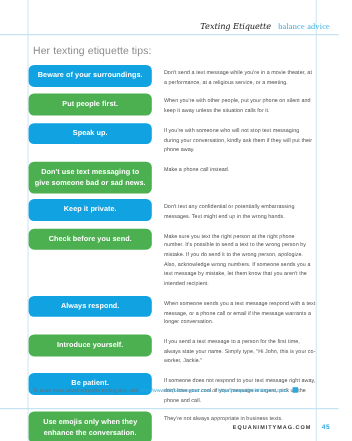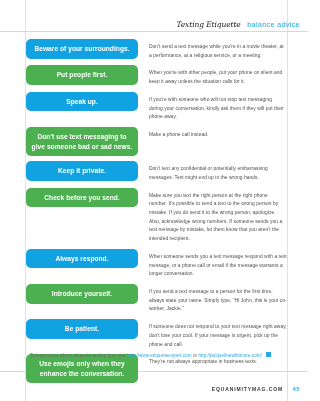--- a/index.html
+++ b/index.html
@@ -46,21 +46,21 @@
   }
   .runhead-script {
     font-family: "DejaVu Serif", serif;
     font-style: italic;
     font-weight: normal;
     font-size: 7.5px;
     color: #1a1a1a;
     letter-spacing: -0.1px;
   }
   .runhead-kicker {
-    font-family: Liberation Sans, sans-serif;
+    font-family: Liberation Serif, serif;
     font-size: 7.5px;
     color: #2aa8e0;
     letter-spacing: 0.2px;
     margin-left: 2px;
   }
 
   
   .content {
     position: absolute;
     left: 26px;
@@ -165,20 +165,21 @@
 <div class="guide-h top"></div>
 <div class="guide-h bottom"></div>
 
 <div class="runhead">
   <span class="runhead-script">Texting Etiquette</span>
   <span class="runhead-kicker">balance advice</span>
 </div>
 
 <div class="content">
 
+  <div class="page-title">Her texting etiquette tips:</div>
 
   <div class="tips" id="tips-list">
       <div class="tip-row">
         <div class="tip-label blue">Beware of your surroundings.</div>
         <div class="tip-desc">Don't send a text message while you're in a movie theater, at a performance, at a religious service, or a meeting.</div>
       </div>
       <div class="tip-row">
         <div class="tip-label green">Put people first.</div>
         <div class="tip-desc">When you're with other people, put your phone on silent and keep it away unless the situation calls for it.</div>
       </div>

